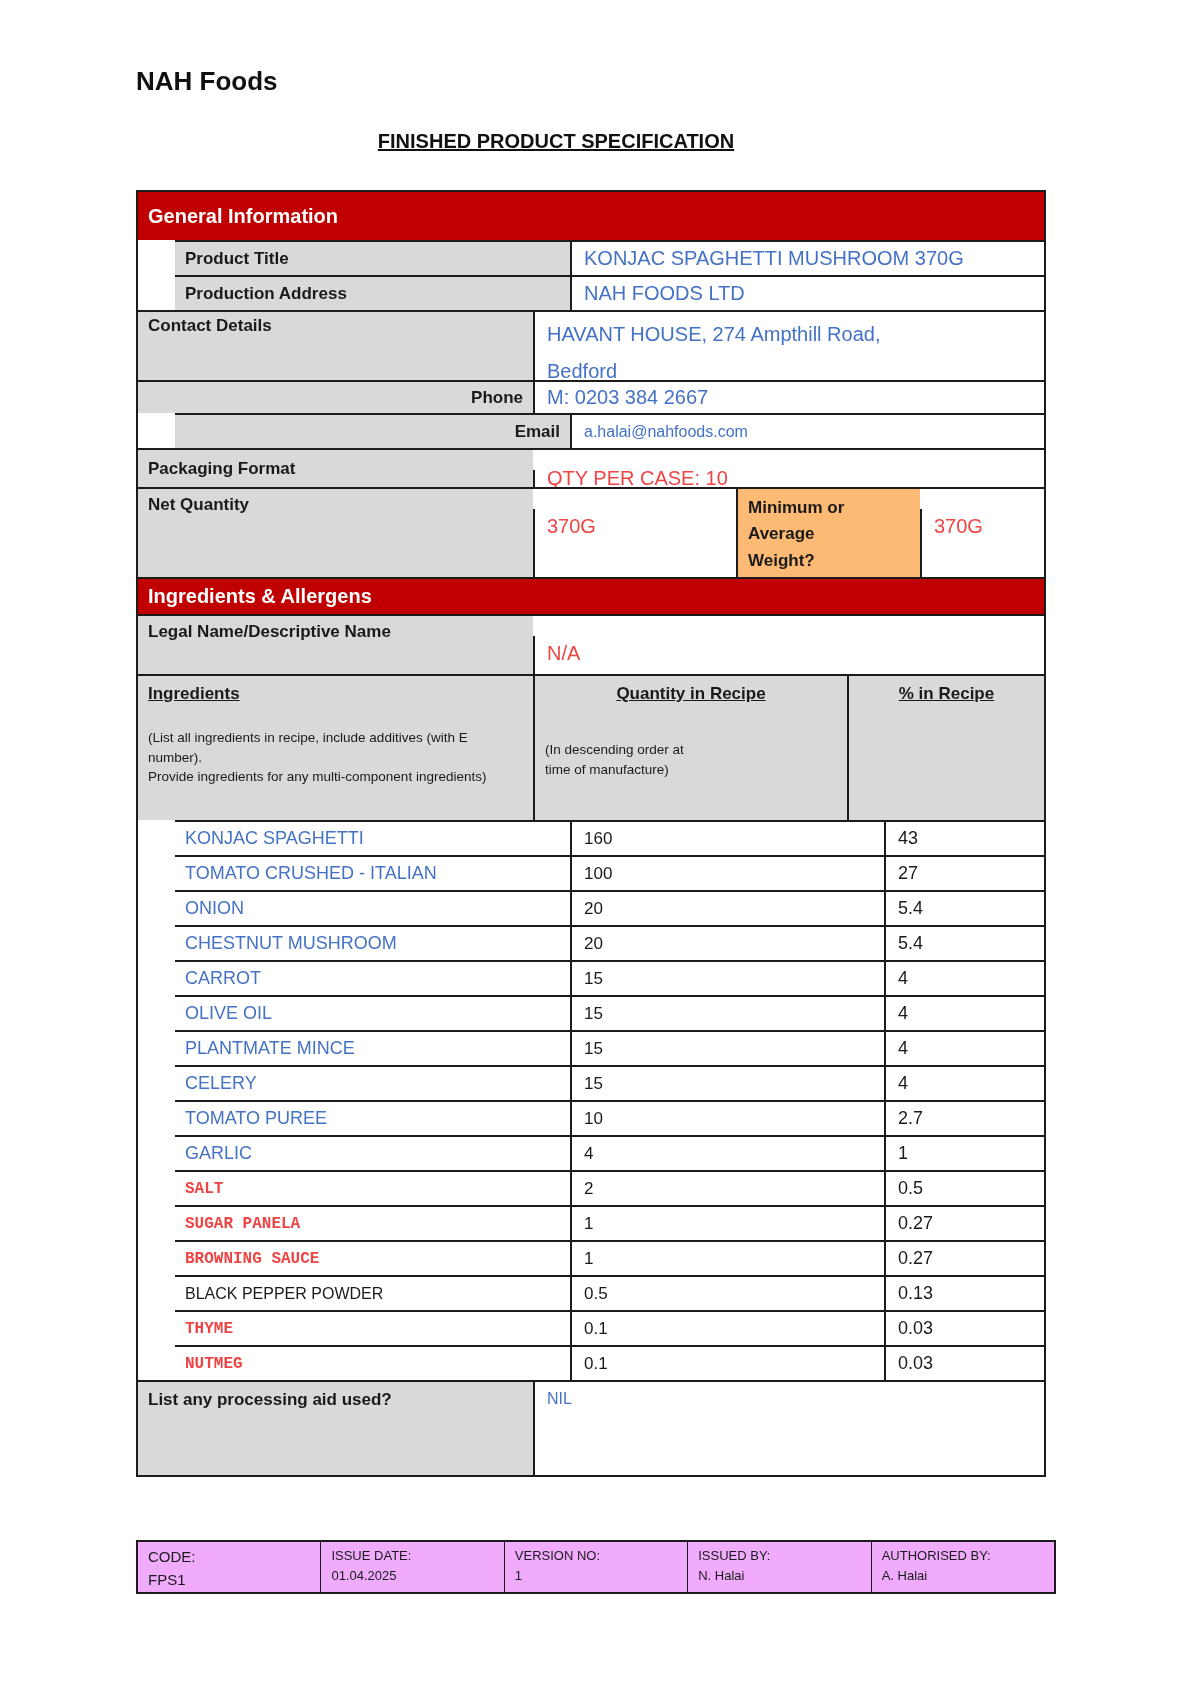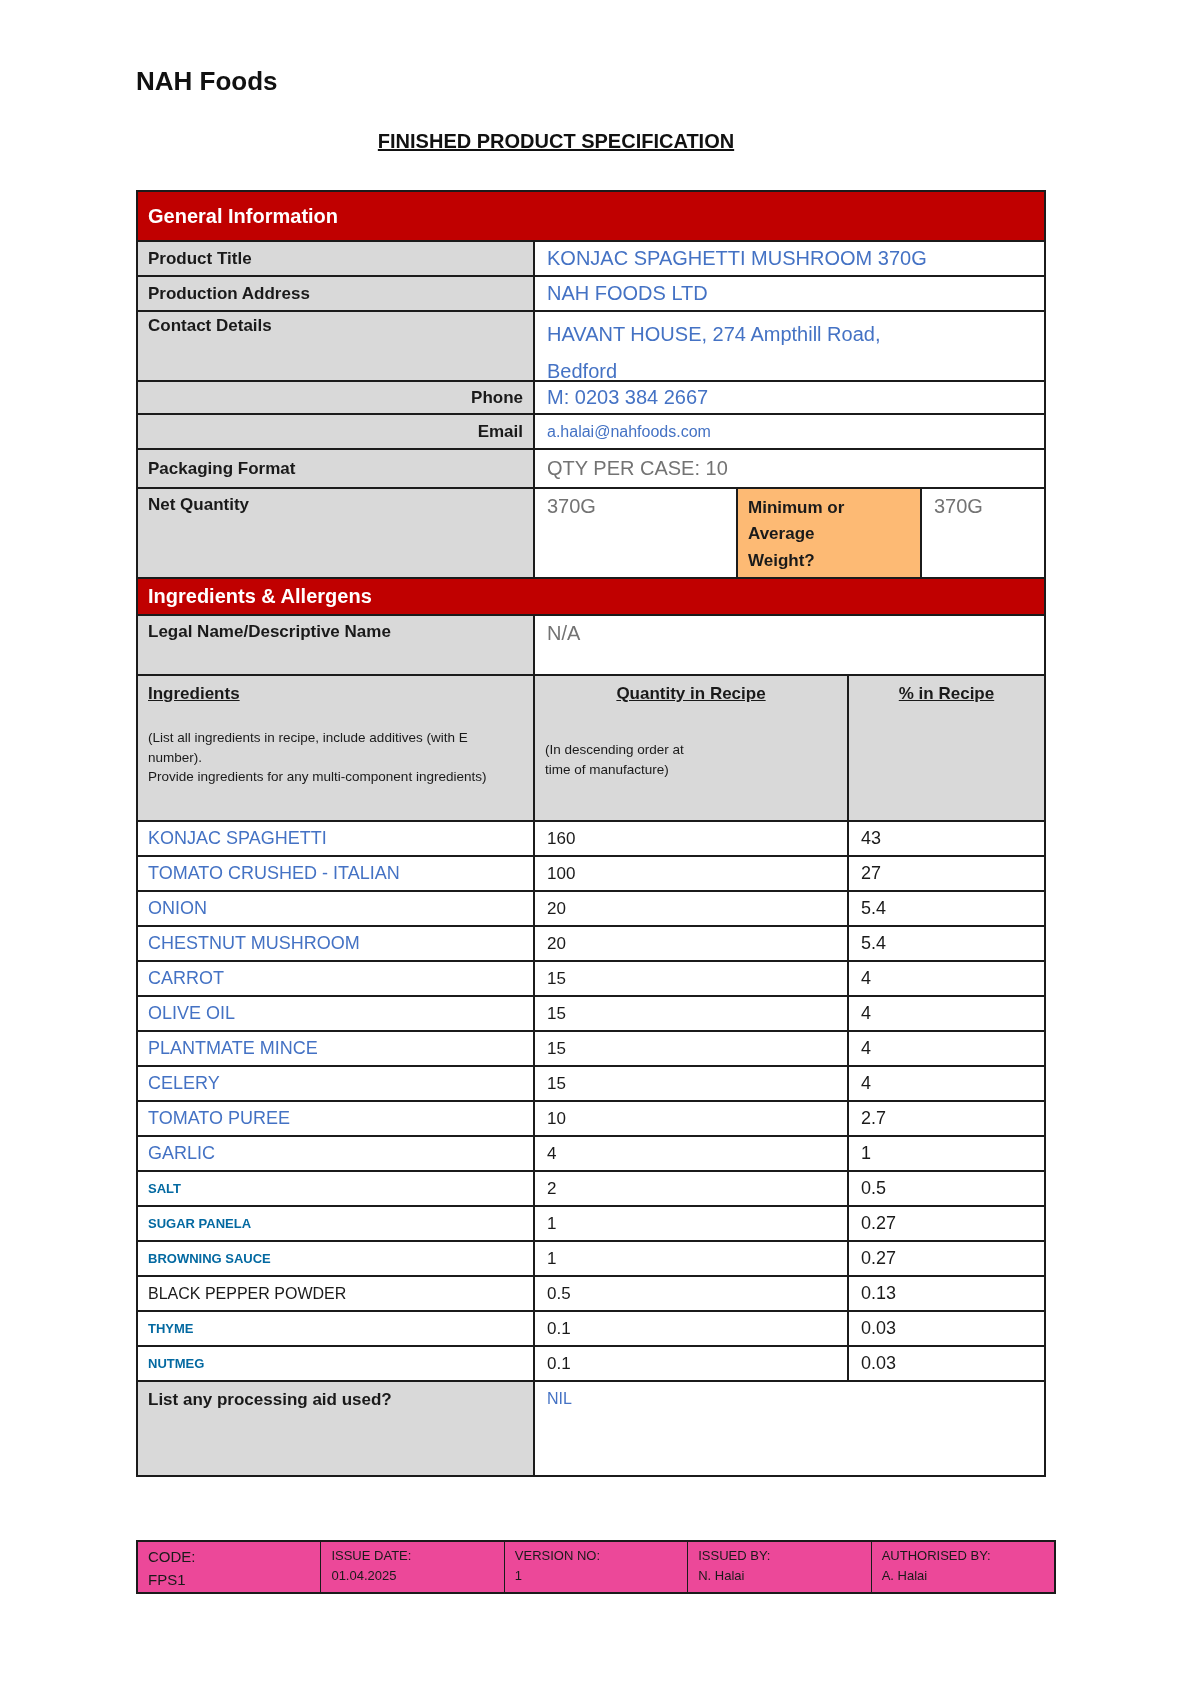--- a/index.html
+++ b/index.html
@@ -23,50 +23,50 @@
   .secbar {
     height:48px; background:#C00000; color:#ffffff; font-size:20px; font-weight:bold;
     display:flex; align-items:center; padding:0 10px; box-sizing:border-box;
   }
   .secbar.h35 { height:35px; }
   .lblcol { width:395px; background:#D9D9D9; font-weight:bold; font-size:17px; padding:4px 10px; }
   .valcol { flex:1; font-size:19px; padding:2px 12px; }
   .vc { display:flex; align-items:center; }
   .rt { justify-content:flex-end; text-align:right; padding-right:10px; }
   .blue { color:#4472C4; }
-  .black { color:#737373; }
+  .black { color:#ef4444;margin-top:20px; }
   .prelines { white-space:pre-line; }
-  .h35r { height:35px; } .h33r { height:33px; } .h39r { height:39px; }
+  .h35r { height:35px;margin-left:37px; } .h33r { height:33px; } .h39r { height:39px; }
   .h70r { height:70px; } .h90r { height:90px; } .h60r { height:60px; }
   .h146r { height:146px; } .h95r { height:95px; }
   .contact-line { line-height:1.85; }
   .netq-v1 { width:203px; font-size:19px; padding:6px 12px; }
   .netq-g { width:184px; background:#fdba74; font-weight:bold; font-size:17px; padding:6px 10px; }
   .netq-g .wrapbox { display:inline-block; width:105px; line-height:1.55; }
   .netq-v2 { flex:1; font-size:19px; padding:6px 12px; }
   .ingh { background:#D9D9D9; }
   .ingh-name { width:395px; padding:8px 10px; }
   .ingh-qty { width:314px; padding:8px 10px; }
   .ingh-pct { flex:1; padding:8px 10px; }
   .colhead { font-size:17px; font-weight:bold; text-decoration:underline; }
   .ctr { text-align:center; display:block; }
   .note { font-size:13.5px; line-height:1.45; color:#1a1a1a; }
   .ingh-name .note { margin-top:24px; }
   .ingh-qty .note { margin-top:36px; text-align:left; }
   .ing-name { width:395px; font-size:18px; padding:2px 10px; }
   .ing-qty { width:314px; font-size:17px; padding:2px 12px; }
   .ing-pct { flex:1; font-size:18px; padding:2px 12px; }
   .c-blue { color:#4472C4; }
-  .c-bold { color:#0369a1; font-weight:bold; font-size:13px; }
+  .c-bold { color:#ef4444; font-weight:bold; font-size:16px;font-family:Liberation Mono, monospace; }
   .c-plain { color:#1a1a1a; font-size:16px; }
   .pa-lbl { width:395px; background:#D9D9D9; font-weight:bold; font-size:17px; padding:8px 10px; }
   .pa-val { flex:1; font-size:16px; padding:8px 12px; }
   .footer {
     position:absolute; left:136px; top:1540px; width:920px; height:54px; box-sizing:border-box;
-    border:2px solid #1b1b1b; display:flex; background:#ec4899;
+    border:2px solid #1b1b1b; display:flex; background:#f0abfc;
   }
   .fcell { flex:1; box-sizing:border-box; border-left:1.5px solid #1b1b1b; padding:4px 10px; font-size:13px; line-height:1.5; }
   .fcell.nol { border-left:none; font-size:15px; }
 </style>
 </head>
 <body>
 
 <div class="page">
 
   <div class="brand">NAH Foods</div>

